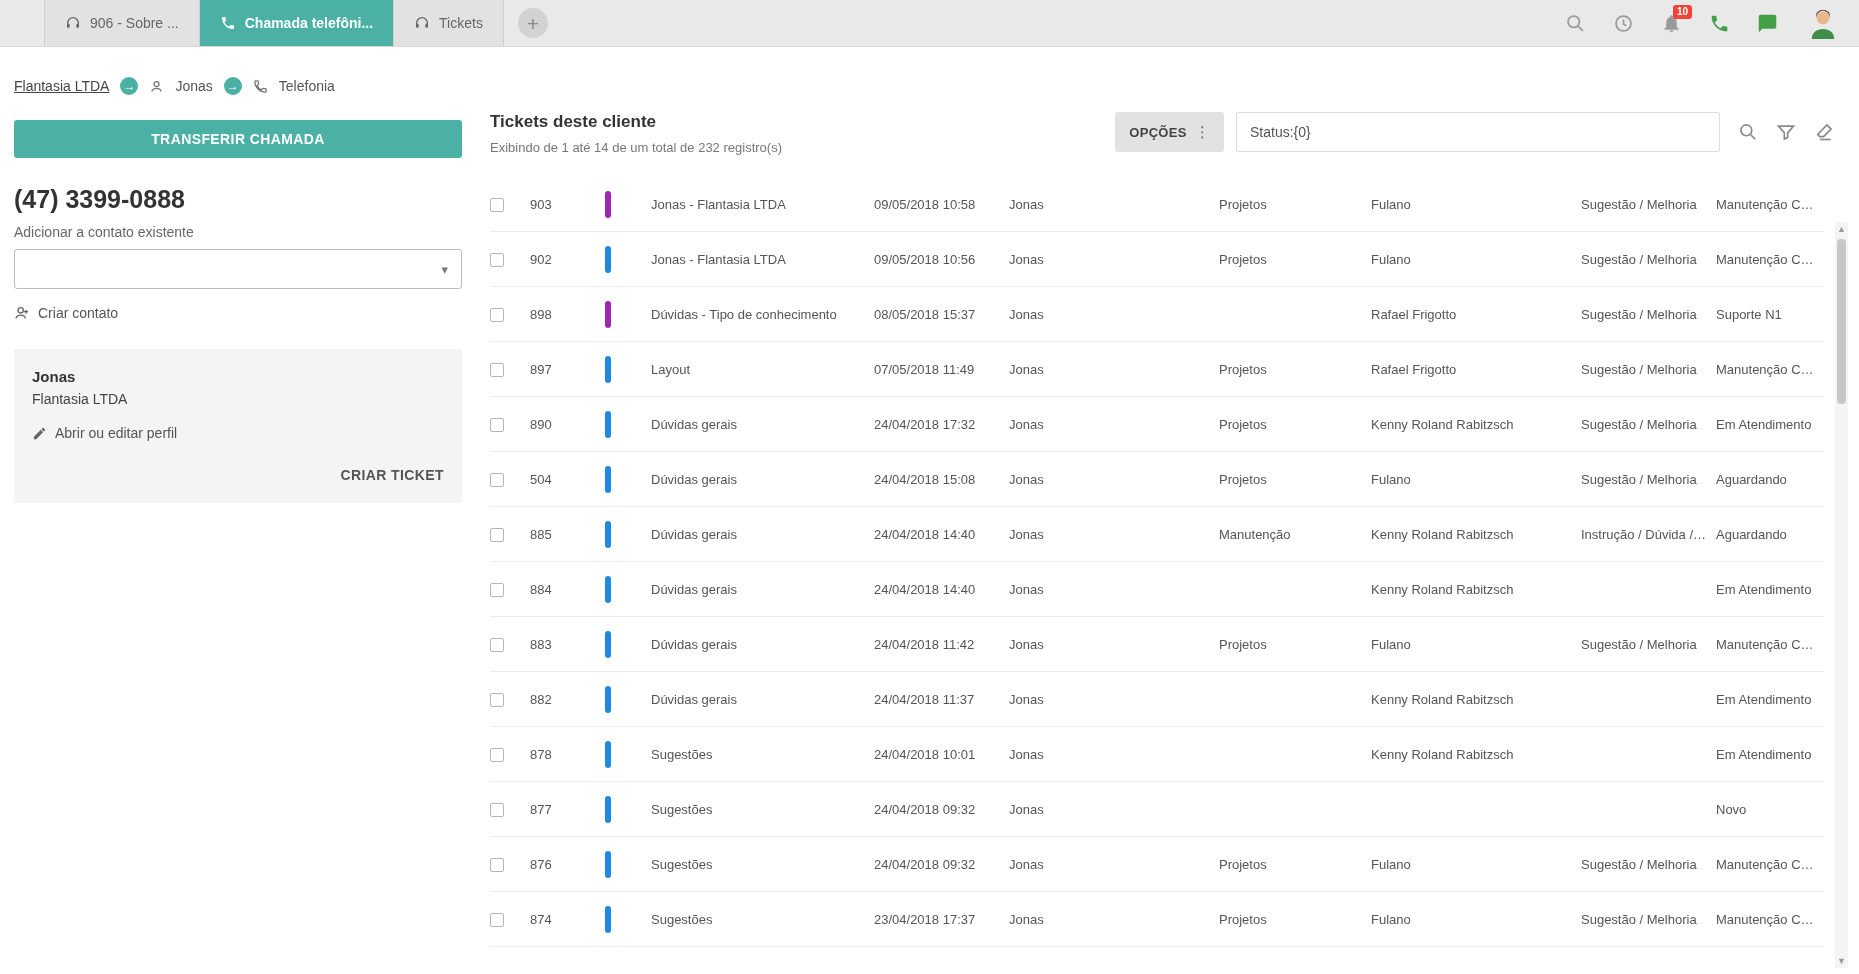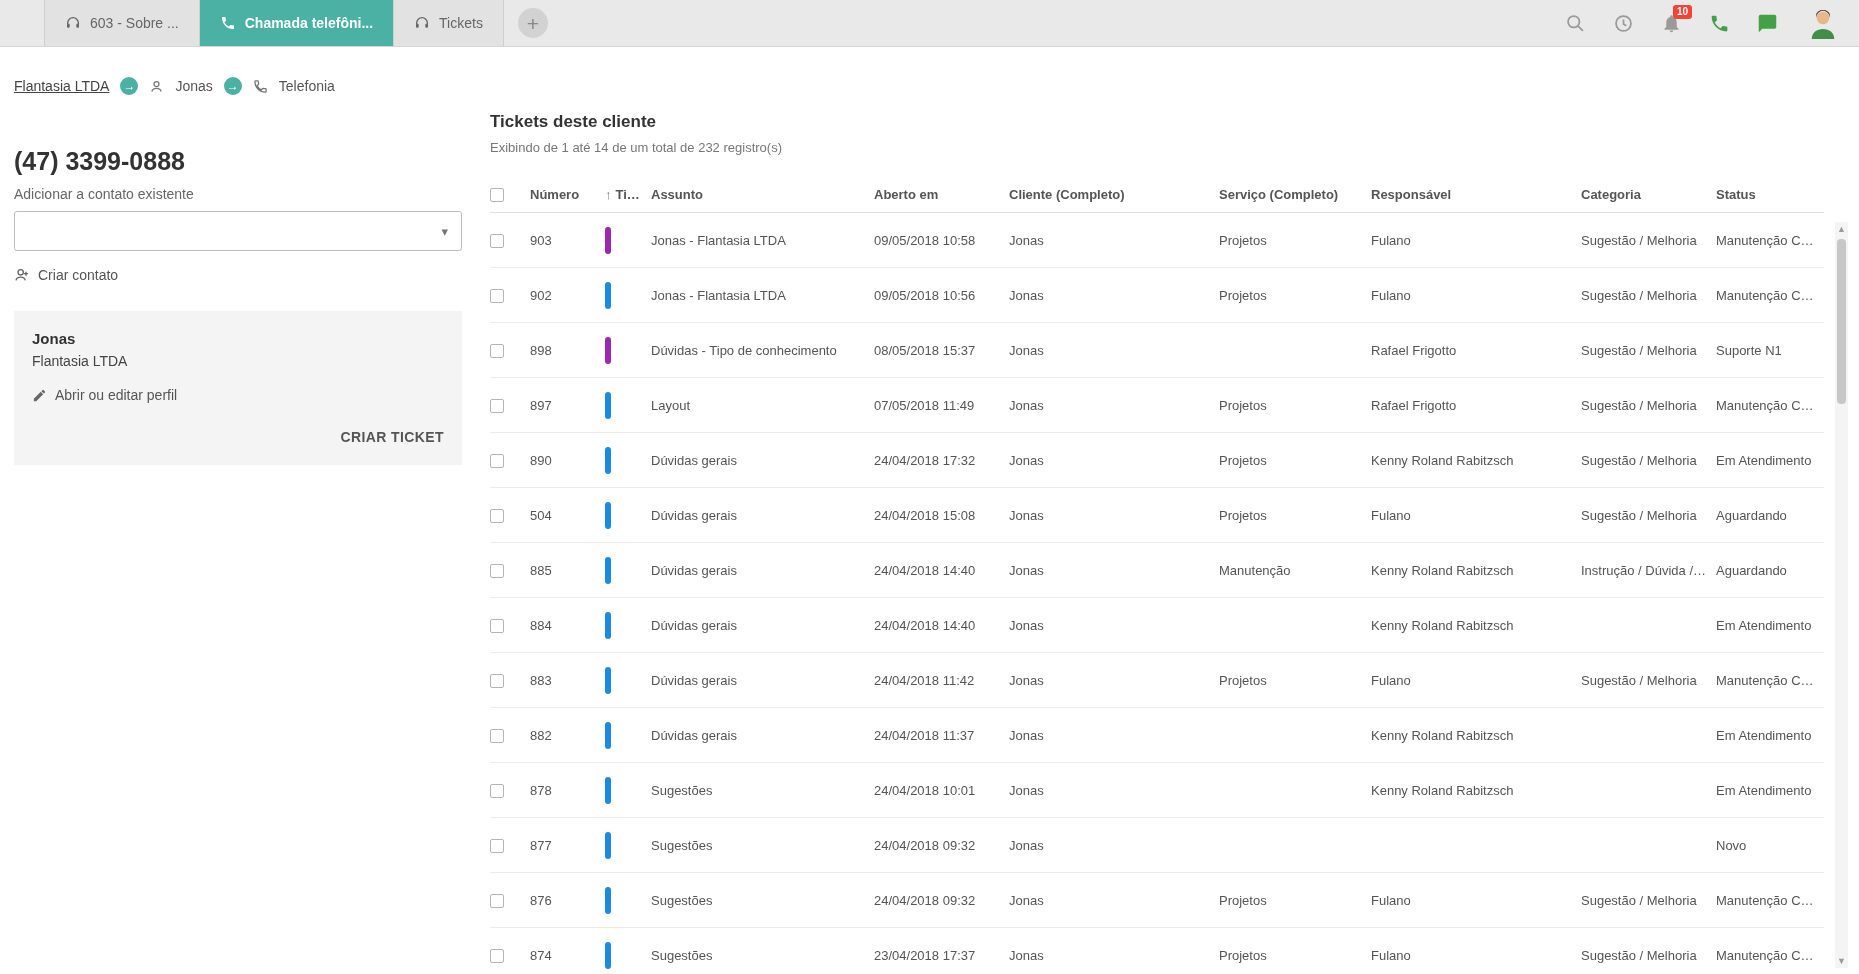--- a/index.html
+++ b/index.html
@@ -158,21 +158,21 @@
 
 <div class="topbar">
   <div class="tab">
     <span class="tab-icon">
       <svg viewBox="0 0 24 24" fill="none" stroke="currentColor" stroke-width="2">
           <path d="M4 14v-2a8 8 0 0 1 16 0v2"></path>
           <rect x="3" y="13" width="4" height="6" rx="1.5" fill="currentColor" stroke="none"></rect>
           <rect x="17" y="13" width="4" height="6" rx="1.5" fill="currentColor" stroke="none"></rect>
         </svg>
     </span>
-    <span>603 - Sobre ...</span>
+    <span>906 - Sobre ...</span>
   </div>
   <div class="tab active">
     <span class="tab-icon">
       <svg viewBox="0 0 24 24" fill="currentColor">
           <path d="M6.62 10.79c1.44 2.83 3.76 5.14 6.59 6.59l2.2-2.2c.27-.27.67-.36 1.02-.24 1.12.37 2.33.57 3.57.57.55 0 1 .45 1 1V20c0 .55-.45 1-1 1-9.39 0-17-7.61-17-17 0-.55.45-1 1-1h3.5c.55 0 1 .45 1 1 0 1.25.2 2.45.57 3.57.11.35.03.74-.25 1.02l-2.2 2.2z"></path>
         </svg>
     </span>
     <span>Chamada telefôni...</span>
   </div>
   <div class="tab">
@@ -239,20 +239,21 @@
   <span class="arrow-circle">→</span>
   <span class="crumb-icon">
     <svg viewBox="0 0 24 24" fill="none" stroke="currentColor" stroke-width="2">
         <path d="M6.62 10.79c1.44 2.83 3.76 5.14 6.59 6.59l2.2-2.2c.27-.27.67-.36 1.02-.24 1.12.37 2.33.57 3.57.57.55 0 1 .45 1 1V20c0 .55-.45 1-1 1-9.39 0-17-7.61-17-17 0-.55.45-1 1-1h3.5c.55 0 1 .45 1 1 0 1.25.2 2.45.57 3.57.11.35.03.74-.25 1.02l-2.2 2.2z"></path>
       </svg>
   </span>
   <span class="crumb">Telefonia</span>
 </div>
 
 <div class="left-panel">
+  <button class="transfer-btn">TRANSFERIR CHAMADA</button>
   <div class="phone-number">(47) 3399-0888</div>
   <div class="add-contact-label">Adicionar a contato existente</div>
   <div class="contact-select">
     <span>▾</span>
   </div>
   <div class="create-contact">
     <svg viewBox="0 0 24 24" fill="none" stroke="currentColor" stroke-width="2">
         <circle cx="10" cy="8" r="4"></circle>
         <path d="M3 20c.7-3.1 3.5-4.7 7-4.7s6.3 1.6 7 4.7"></path>
         <path d="M18 7v6M15 10h6"></path>
@@ -269,34 +270,46 @@
       <span>Abrir ou editar perfil</span>
     </div>
     <div class="create-ticket">CRIAR TICKET</div>
   </div>
 </div>
 
 <div class="main">
   <div class="tickets-title">Tickets deste cliente</div>
   <div class="tickets-subtitle">Exibindo de 1 até 14 de um total de 232 registro(s)</div>
 
+  <div class="controls">
+    <button class="options-btn">
+      <span>OPÇÕES</span>
+      <span class="options-dots">⋮</span>
+    </button>
+    <input class="search-input" type="text" value="Status:{0}" style="">
+    <span class="ctrl-icon">
+      <svg viewBox="0 0 24 24" fill="none" stroke="currentColor" stroke-width="2">
+          <circle cx="10" cy="10" r="6.5"></circle>
+          <line x1="15" y1="15" x2="20.5" y2="20.5"></line>
+        </svg>
+    </span>
+    <span class="ctrl-icon">
+      <svg viewBox="0 0 24 24" fill="none" stroke="currentColor" stroke-width="2">
+          <path d="M3 5h18l-7 8v5.5l-4 2V13L3 5z"></path>
+        </svg>
+    </span>
+    <span class="ctrl-icon">
+      <svg viewBox="0 0 24 24" fill="none" stroke="currentColor" stroke-width="2">
+          <path d="M15.5 3.5l5 5L11.5 17.5H7l-2.5-2.5 11-11.5z"></path>
+          <line x1="7" y1="21" x2="20" y2="21"></line>
+        </svg>
+    </span>
+  </div>
 
   <div class="table">
-    <div class="thead">
-      <div class="c col-check"><span class="checkbox"></span></div>
-      <div class="c col-num">Número</div>
-      <div class="c col-tipo"><span class="sort-arrow">↑</span><span>Tipo</span></div>
-      <div class="c col-assunto">Assunto</div>
-      <div class="c col-aberto">Aberto em</div>
-      <div class="c col-cliente">Cliente (Completo)</div>
-      <div class="c col-servico">Serviço (Completo)</div>
-      <div class="c col-resp">Responsável</div>
-      <div class="c col-cat">Categoria</div>
-      <div class="c col-status">Status</div>
-    </div>
     <div>
   <div class="trow">
     <div class="c col-check"><span class="checkbox"></span></div>
     <div class="c col-num cell-num">903</div>
     <div class="c col-tipo"><span class="tipo-bar" style="background: rgb(156, 39, 176);"></span></div>
     <div class="c col-assunto cell-assunto">Jonas - Flantasia LTDA</div>
     <div class="c col-aberto cell-aberto">09/05/2018 10:58</div>
     <div class="c col-cliente cell-cliente">Jonas</div>
     <div class="c col-servico cell-servico">Projetos</div>
     <div class="c col-resp cell-resp">Fulano</div>

